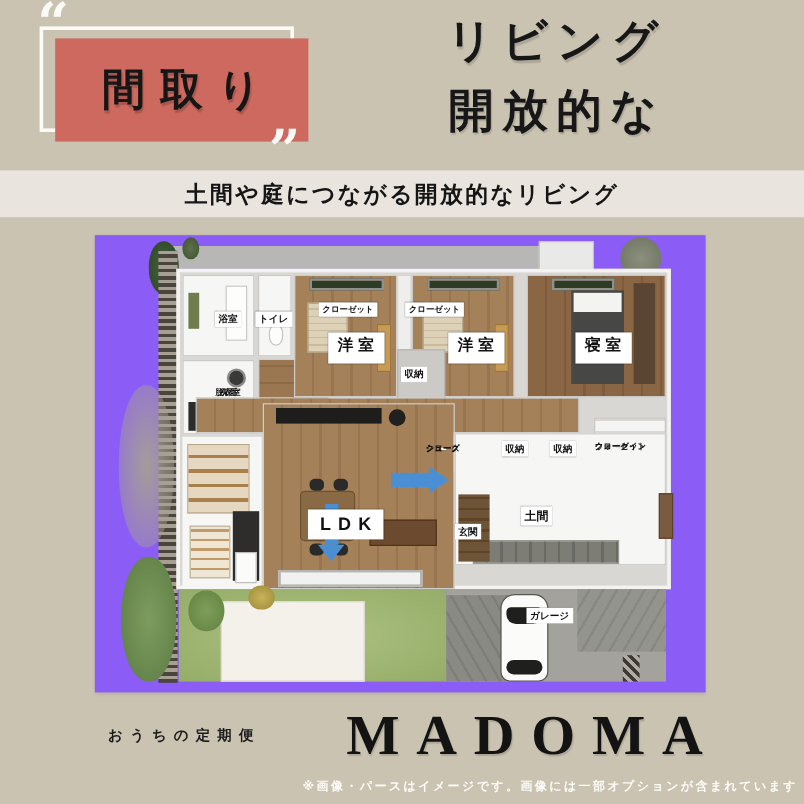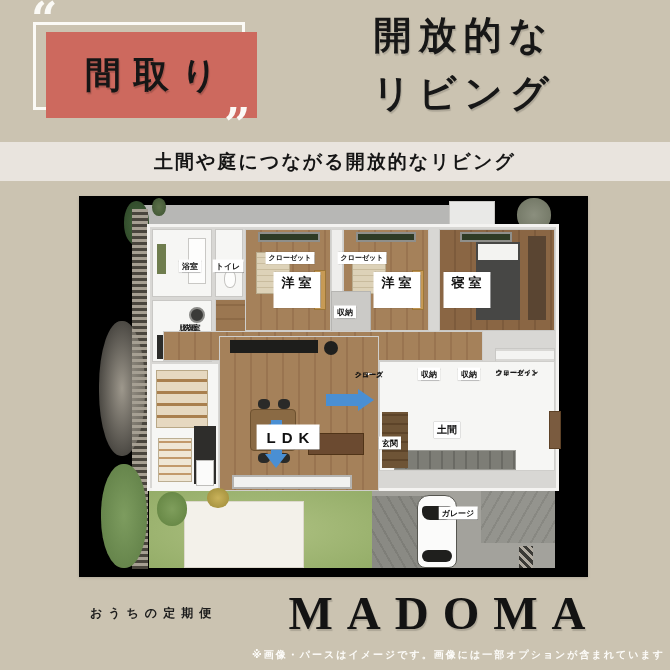--- a/index.html
+++ b/index.html
@@ -33,37 +33,37 @@
     color:#171717;text-shadow:1px 2px 1px rgba(0,0,0,.15);
   }
   .banner{
     position:absolute;left:0;top:142px;width:670px;height:39px;
     background:#e9e4de;display:flex;align-items:center;justify-content:center;
     font-size:19px;font-weight:bold;letter-spacing:2px;color:#151515;
   }
   
   .card{
     position:absolute;left:79px;top:196px;width:509px;height:381px;
-    background:#000000;box-shadow:0 1px 3px rgba(0,0,0,.12);
+    background:#8b5cf6;box-shadow:0 1px 3px rgba(0,0,0,.12);
   }
   .card *{position:absolute;box-sizing:border-box;}
   .house-base{left:68px;top:28px;width:412px;height:267px;background:#d8d7d4;border:3px solid #f4f3f1;}
   .room{background:#f6f6f4;border:1px solid #c9c8c5;}
   .wood{background:repeating-linear-gradient(90deg,#a5815a 0 14px,#997450 14px 16px);border:1px solid #cfcecb;}
   .wood-v{background:repeating-linear-gradient(0deg,#9b7751 0 12px,#8d6a46 12px 14px);border:1px solid #cfcecb;}
   .window-strip{background:#2e3b25;border:2px solid #8f8f8b;}
   .chip{
     background:#ffffff;color:#111;font-weight:bold;white-space:nowrap;
     display:flex;align-items:center;justify-content:center;
     transform:translate(-50%,-50%);box-shadow:0 0 1px rgba(0,0,0,.5);
     font-family:"Liberation Sans","DejaVu Sans",sans-serif;
   }
   .chip.sm{font-size:8px;padding:1px 3px;}
   .chip.xs{font-size:7px;line-height:9px;padding:1px 3px;flex-direction:column;}
-  .chip.md{font-size:13px;letter-spacing:4px;padding:2px 5px 16px 8px;}
+  .chip.md{font-size:13px;letter-spacing:4px;padding:2px 5px 6px 8px;}
   .chip.lg{font-size:15px;letter-spacing:6px;padding:4px 4px 4px 10px;}
   .fence{
     left:53px;top:13px;width:16px;height:360px;
     background:repeating-linear-gradient(0deg,#49453d 0 3px,#a69f92 3px 6px);
   }
   .blob{border-radius:48%;}
   .arrow-shaft{background:#4a8fd3;}
   .tri-right{width:0;height:0;border-top:11px solid transparent;border-bottom:11px solid transparent;border-left:16px solid #4a8fd3;}
   .tri-down{width:0;height:0;border-left:11px solid transparent;border-right:11px solid transparent;border-top:14px solid #4a8fd3;}
   
@@ -85,22 +85,22 @@
 </head>
 <body>
 
 <div class="quote" style="left:31px;top:-4px;">“</div>
 <div class="badge-outline"></div>
 <div class="badge-box" style="background:#cd695e;">
   <span>間取り</span>
 </div>
 <div class="quote" style="left:224px;top:102px;">”</div>
 <div class="main-title">
+  <div>リビング</div>
   <div>開放的な</div>
-  <div>リビング</div>
 </div>
 <div class="banner">
   <span>土間や庭につながる開放的なリビング</span>
 </div>
 
 <div class="card">
 
   <div class="abs" style="left:53px;top:9px;width:318px;height:19px;background:#b7b7b5;"></div>
   <div class="abs" style="left:370px;top:5px;width:46px;height:26px;background:#e9e9e7;border:1px solid #c9c8c5;"></div>
   <div class="abs blob" style="left:438px;top:2px;width:34px;height:34px;background:radial-gradient(#8b8f7e,#6d7260);"></div>
@@ -203,21 +203,21 @@
   <div class="chip sm" style="left:111px;top:70px;">浴室</div>
   <div class="chip sm" style="left:149px;top:70px;">トイレ</div>
   <div class="chip xs" style="left:111px;top:131px;">
     <span>洗面</span>
       <span>脱衣室</span>
   </div>
   <div class="chip sm" style="left:211px;top:62px;font-size:7px;">クローゼット</div>
   <div class="chip sm" style="left:283px;top:62px;font-size:7px;">クローゼット</div>
   <div class="chip md" style="left:218px;top:94px;">洋室</div>
   <div class="chip md" style="left:318px;top:94px;">洋室</div>
-  <div class="chip md" style="left:388px;top:94px;">寝室</div>
+  <div class="chip md" style="left:424px;top:94px;">寝室</div>
   <div class="chip sm" style="left:266px;top:116px;">収納</div>
   <div class="chip xs" style="left:290px;top:178px;">
     <span>シューズ</span>
       <span>クローク</span>
   </div>
   <div class="chip sm" style="left:350px;top:178px;">収納</div>
   <div class="chip sm" style="left:390px;top:178px;">収納</div>
   <div class="chip xs" style="left:438px;top:176px;">
     <span>ウォークイン</span>
       <span>クローゼット</span>

